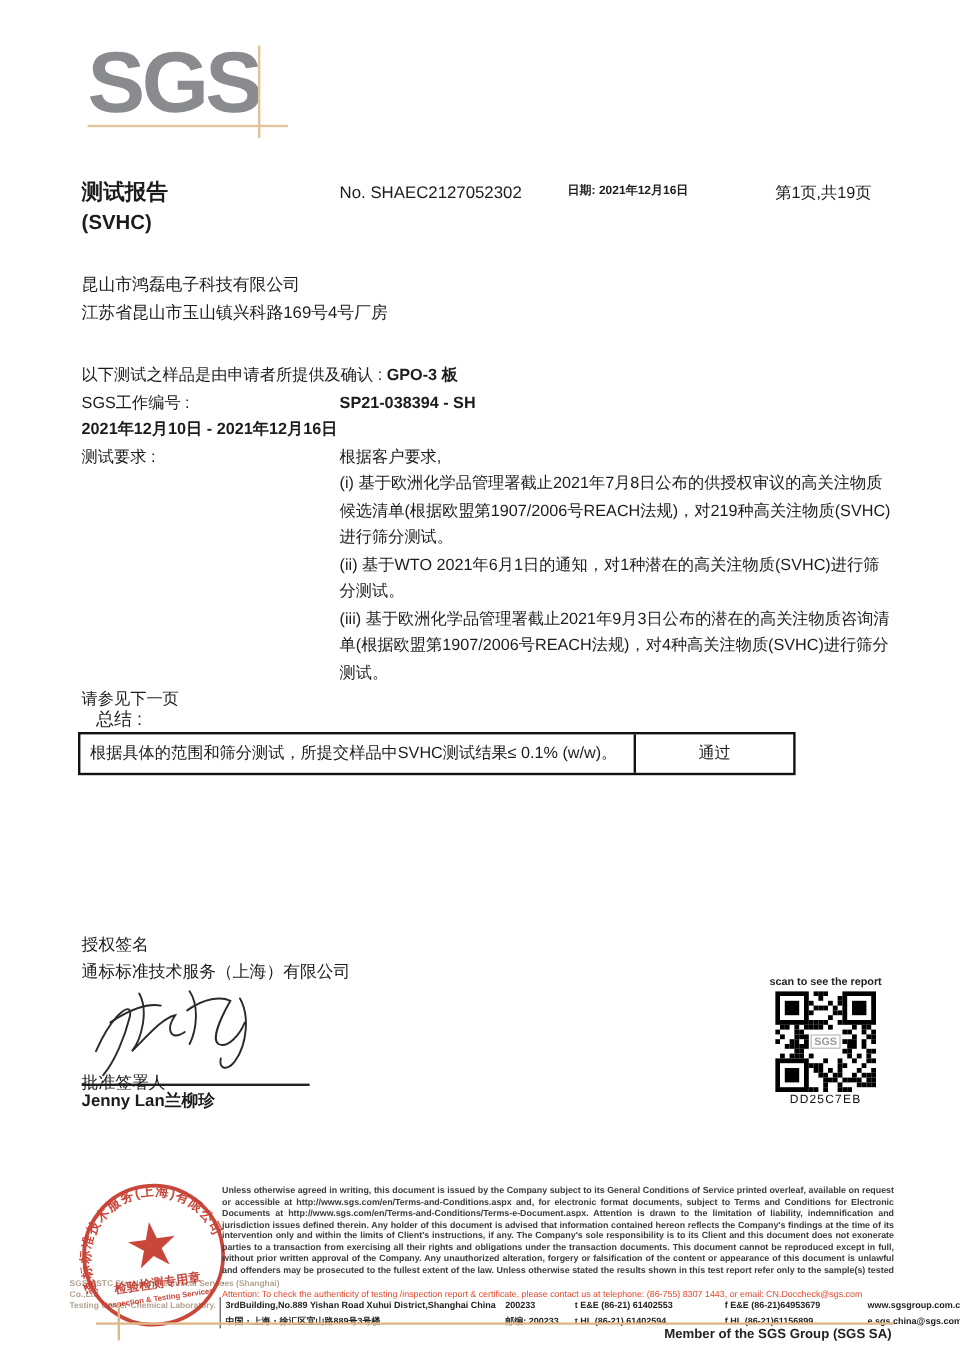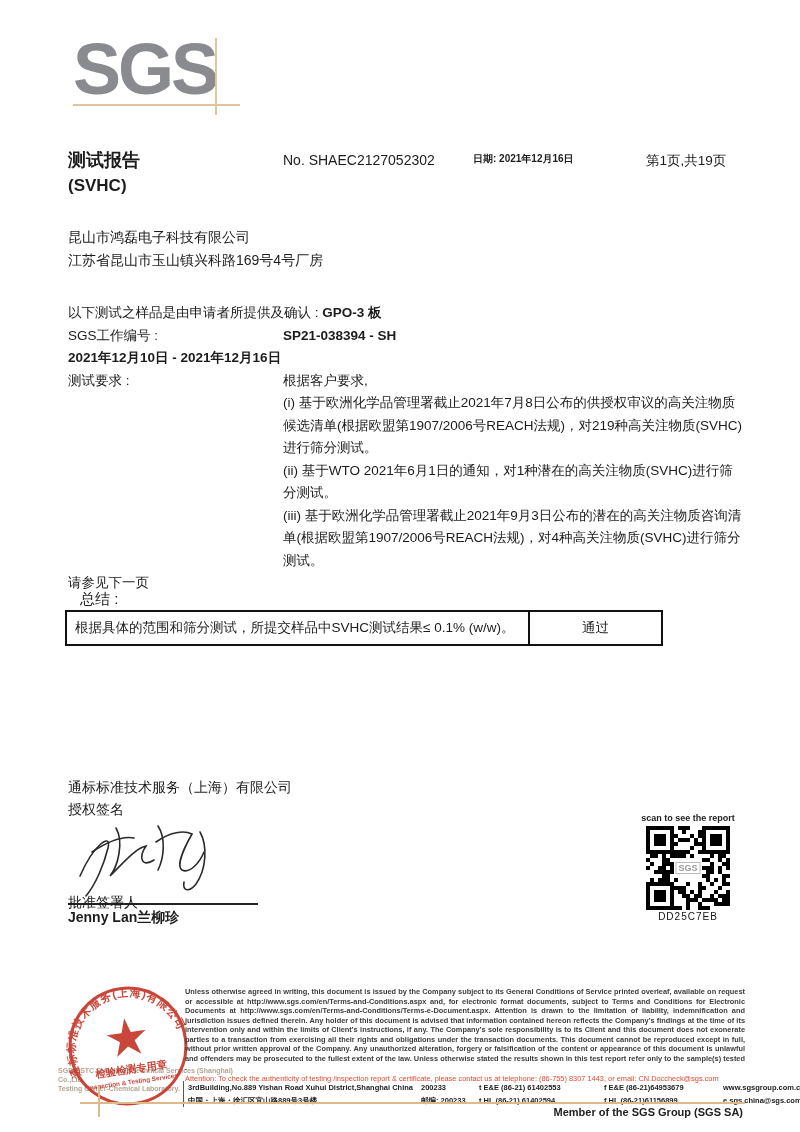--- a/index.html
+++ b/index.html
@@ -119,22 +119,22 @@
     </div>
   </div>
 
   <div class="summary-heading">总结 :</div>
   <div class="summary-table">
     <div class="summary-cell-main">根据具体的范围和筛分测试，所提交样品中SVHC测试结果≤ 0.1% (w/w)。</div>
     <div class="summary-cell-verdict">通过</div>
   </div>
 
   <div class="sig-company">
+    <div>授权签名</div>
     <div>通标标准技术服务（上海）有限公司</div>
-    <div>授权签名</div>
   </div>
   <svg class="sig-svg" width="165" height="85" viewBox="0 0 165 85">
     <g fill="none" stroke="#2a2a2a" stroke-width="1.6" stroke-linecap="round">
       <path d="M8,58 C 22,26 40,14 36,30 C 32,46 24,66 14,78"></path>
       <path d="M20,34 C 38,22 52,18 62,20"></path>
       <path d="M44,10 C 52,24 46,48 38,58 C 52,44 64,30 74,28 C 66,40 70,50 82,42"></path>
       <path d="M86,8 C 94,20 92,40 86,52"></path>
       <path d="M84,24 C 98,14 112,12 120,16 C 112,30 104,48 110,52 C 118,56 128,44 132,34"></path>
       <path d="M128,14 C 136,28 134,52 124,66 C 118,74 110,74 112,64"></path>
     </g>

